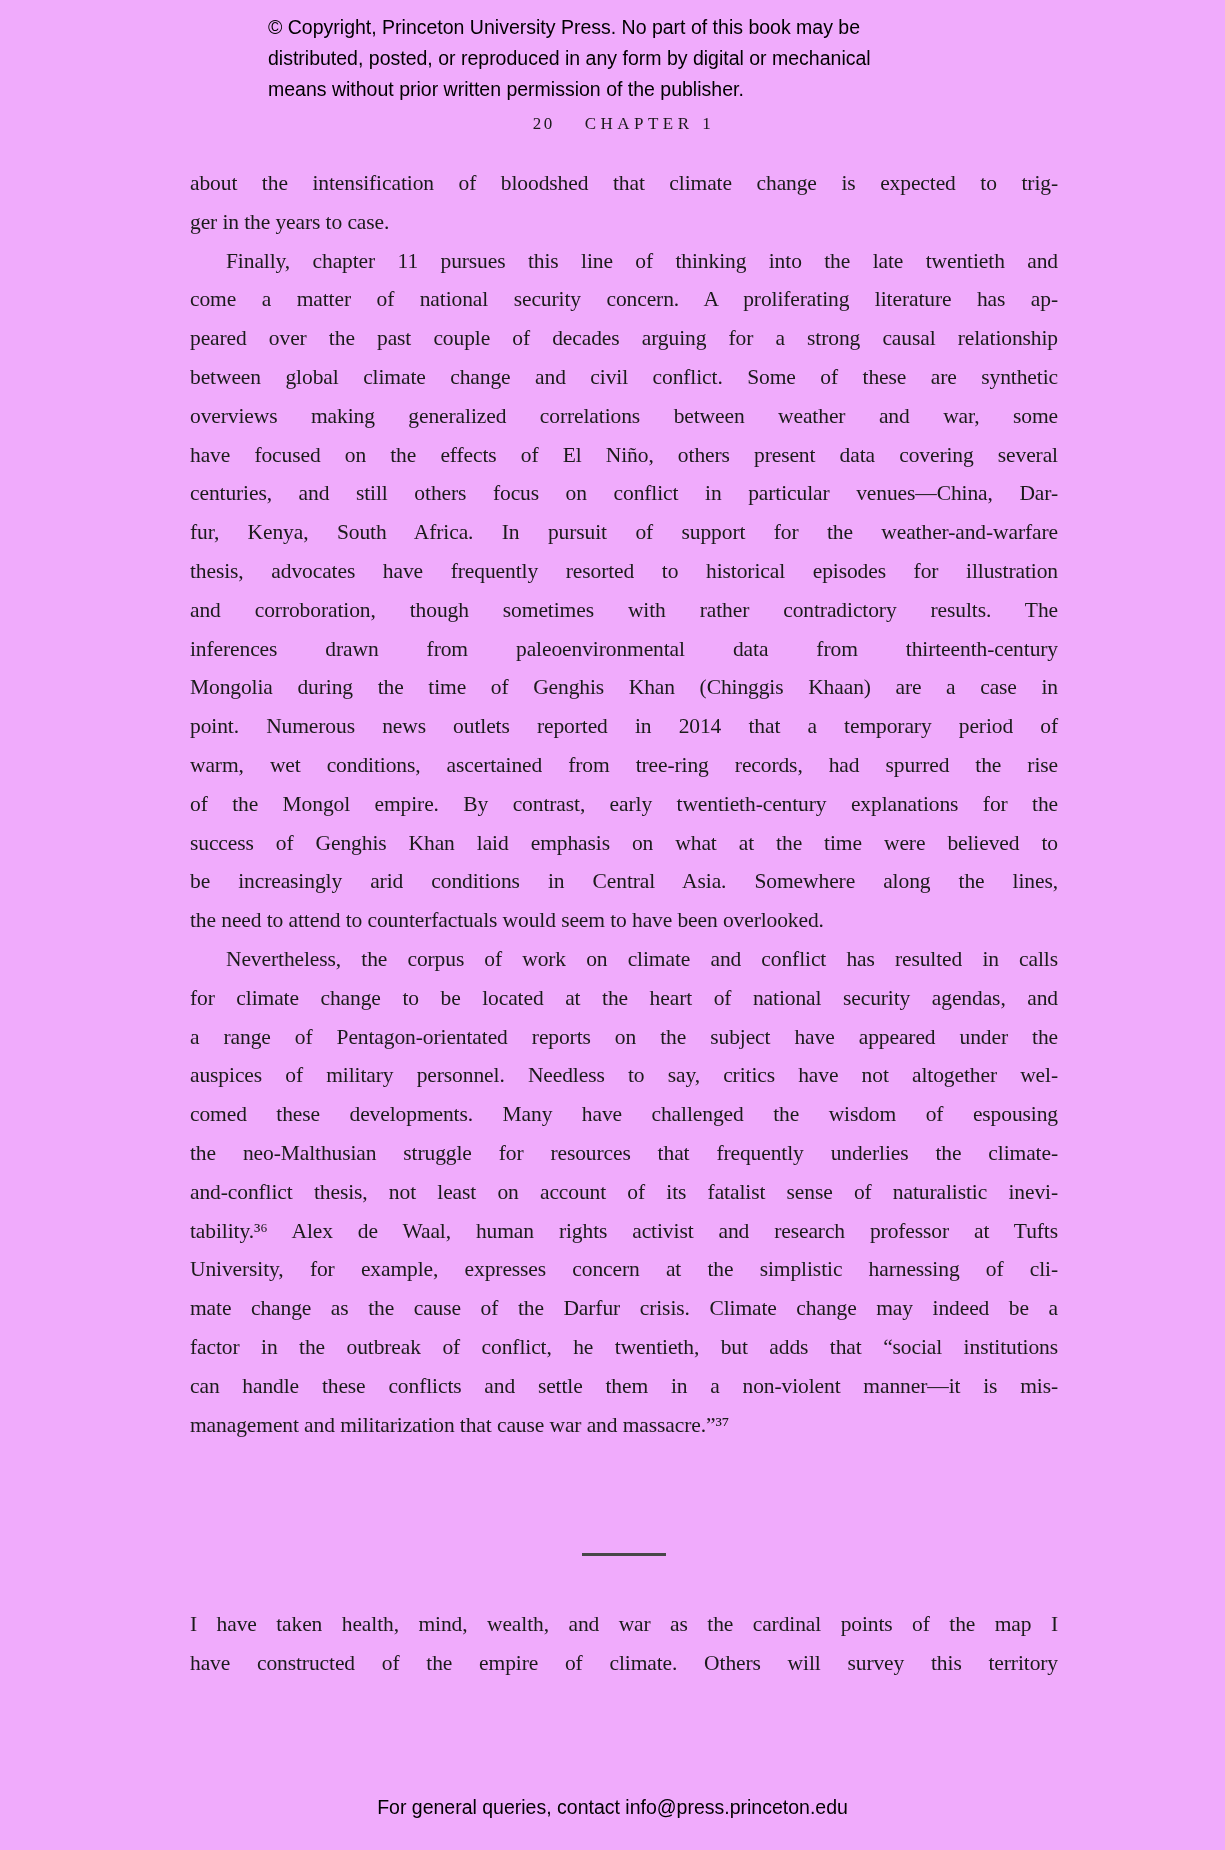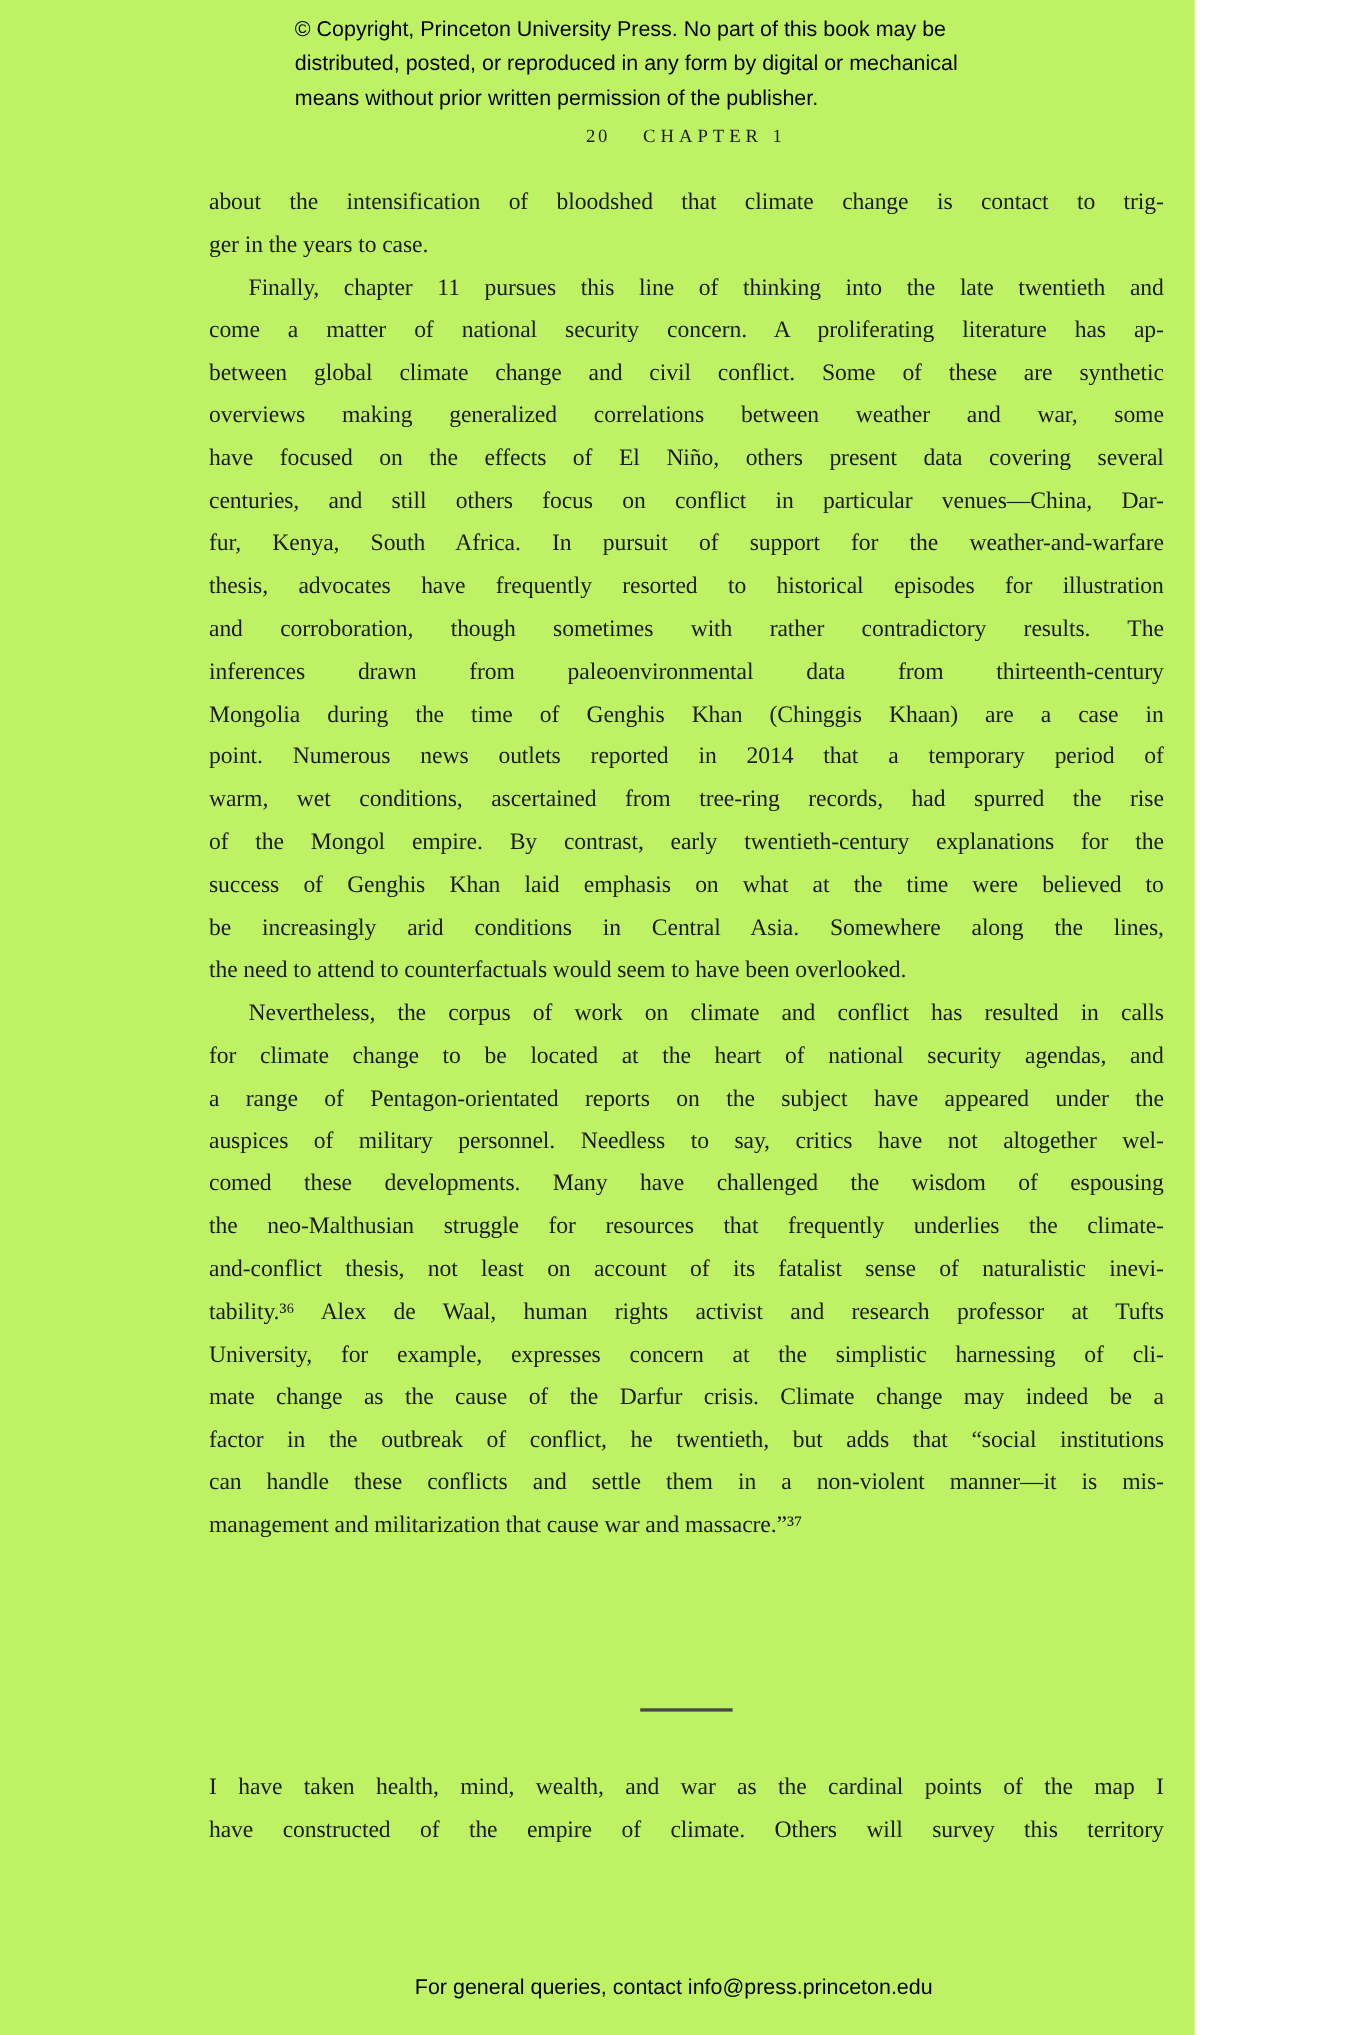--- a/index.html
+++ b/index.html
@@ -1,20 +1,20 @@
 <!DOCTYPE html>
 <html><head>
 <meta charset="utf-8">
 <style>
   html, body { margin: 0; padding: 0; background: #ffffff; }
   .page {
     position: relative;
-    width: 1086px;
+    width: 1225px;
     height: 1850px;
-    background: #bef264;
+    background: #f0abfc;
     overflow: hidden;
   }
   .copyright {
     position: absolute;
     left: 268px;
     top: 12px;
     width: 720px;
     font-family: "Liberation Sans", sans-serif;
     font-size: 19.5px;
     line-height: 31px;
@@ -93,24 +93,25 @@
       <div>© Copyright, Princeton University Press. No part of this book may be</div>
       <div>distributed, posted, or reproduced in any form by digital or mechanical</div>
       <div>means without prior written permission of the publisher.</div>
     </div>
 
   <div class="running-head">
     <span class="page-num">20</span><span class="chapter">CHAPTER 1</span>
   </div>
 
   <div class="body-text">
-      <div class="line">about the intensification of bloodshed that climate change is contact to trig-</div>
+      <div class="line">about the intensification of bloodshed that climate change is expected to trig-</div>
       <div class="line flush">ger in the years to case.</div>
       <div class="line indent">Finally, chapter 11 pursues this line of thinking into the late twentieth and</div>
       <div class="line">come a matter of national security concern. A proliferating literature has ap-</div>
+      <div class="line">peared over the past couple of decades arguing for a strong causal relationship</div>
       <div class="line">between global climate change and civil conflict. Some of these are synthetic</div>
       <div class="line">overviews making generalized correlations between weather and war, some</div>
       <div class="line">have focused on the effects of El Niño, others present data covering several</div>
       <div class="line">centuries, and still others focus on conflict in particular venues—China, Dar-</div>
       <div class="line">fur, Kenya, South Africa. In pursuit of support for the weather-and-warfare</div>
       <div class="line">thesis, advocates have frequently resorted to historical episodes for illustration</div>
       <div class="line">and corroboration, though sometimes with rather contradictory results. The</div>
       <div class="line">inferences drawn from paleoenvironmental data from thirteenth-century</div>
       <div class="line">Mongolia during the time of Genghis Khan (Chinggis Khaan) are a case in</div>
       <div class="line">point. Numerous news outlets reported in 2014 that a temporary period of</div>

